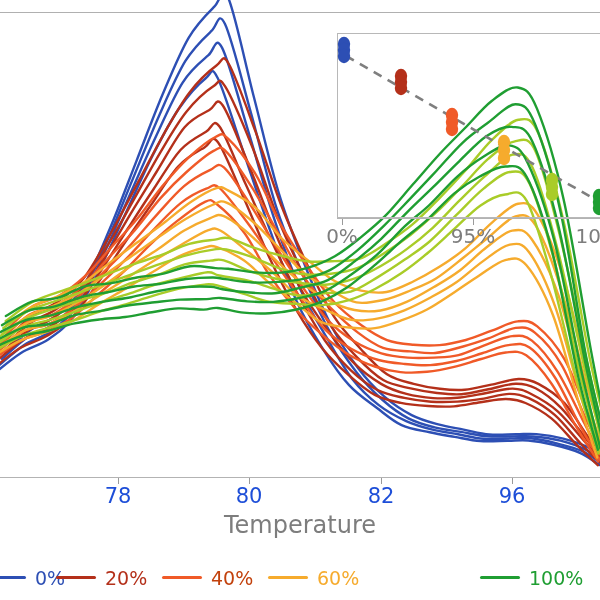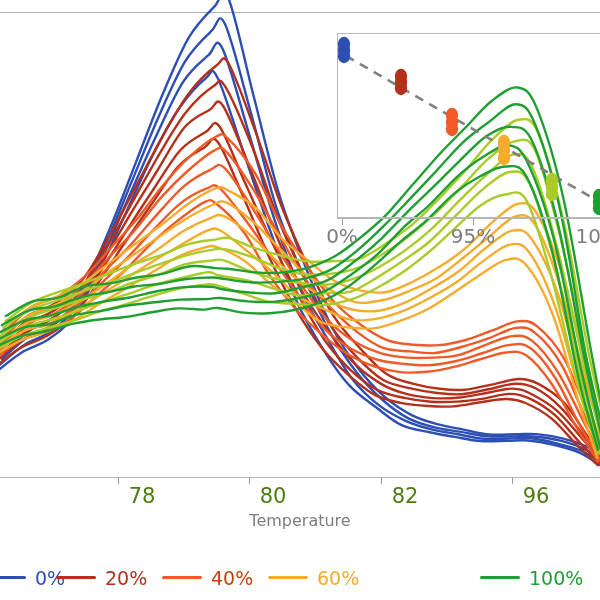--- a/index.html
+++ b/index.html
@@ -2,22 +2,22 @@
 <html><head>
 <meta charset="utf-8">
 <style>
   html,body{margin:0;padding:0;}
   body{width:600px;height:600px;background:#ffffff;font-family:"DejaVu Sans",sans-serif;overflow:hidden;position:relative;}
   #root{position:absolute;left:0;top:0;width:600px;height:600px;}
   .topline{position:absolute;left:0;top:12px;width:600px;height:1px;background:#b0b0b0;}
   .mainplot{position:absolute;left:0;top:0;width:600px;height:480px;}
   .axisline{position:absolute;left:0;top:477px;width:600px;height:1px;background:#b3b3b3;}
   .tick{position:absolute;top:478px;width:1px;height:6px;background:#9a9a9a;}
-  .ticklabel{position:absolute;top:484px;font-size:21px;color:#4d7c0f;transform:translateX(-50%);white-space:nowrap;margin-left:24px;}
-  .xaxis-title{position:absolute;top:511px;left:300px;transform:translateX(-50%);font-size:16px;color:#7d7d7d;white-space:nowrap;}
+  .ticklabel{position:absolute;top:484px;font-size:21px;color:#1d4ed8;transform:translateX(-50%);white-space:nowrap;}
+  .xaxis-title{position:absolute;top:511px;left:300px;transform:translateX(-50%);font-size:24px;color:#7d7d7d;white-space:nowrap;}
   .inset{position:absolute;left:337px;top:33px;width:275px;height:185px;border:1px solid #b8b8b8;box-sizing:border-box;background:transparent;}
   .inset-axis{position:absolute;left:337px;top:218px;width:275px;height:1px;background:#b3b3b3;}
   .inset-tick{position:absolute;top:219px;width:1px;height:6px;background:#9a9a9a;}
   .inset-ticklabel{position:absolute;top:224px;font-size:20px;color:#7d7d7d;transform:translateX(-50%);white-space:nowrap;}
   .legend{position:absolute;left:0;top:555px;width:600px;height:45px;}
   .legend-item{position:absolute;top:0;height:45px;display:flex;align-items:center;gap:9px;}
   .legend-swatch{width:40px;height:3px;border-radius:2px;}
   .legend-label{font-size:19px;white-space:nowrap;}
   svg{display:block;overflow:visible;}
 </style>

